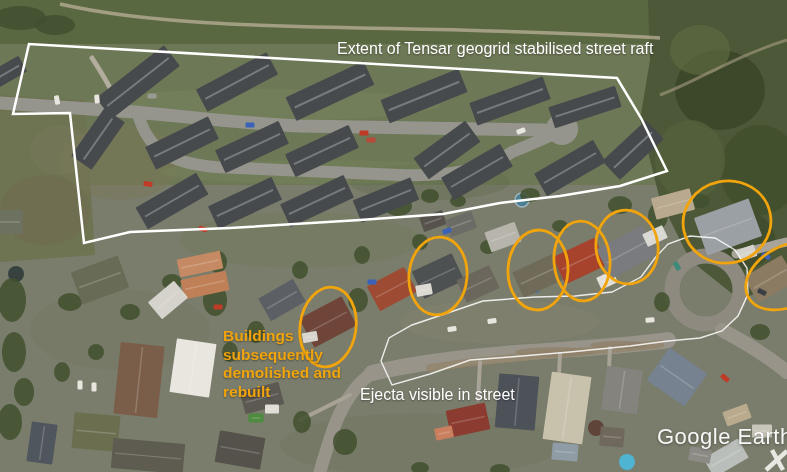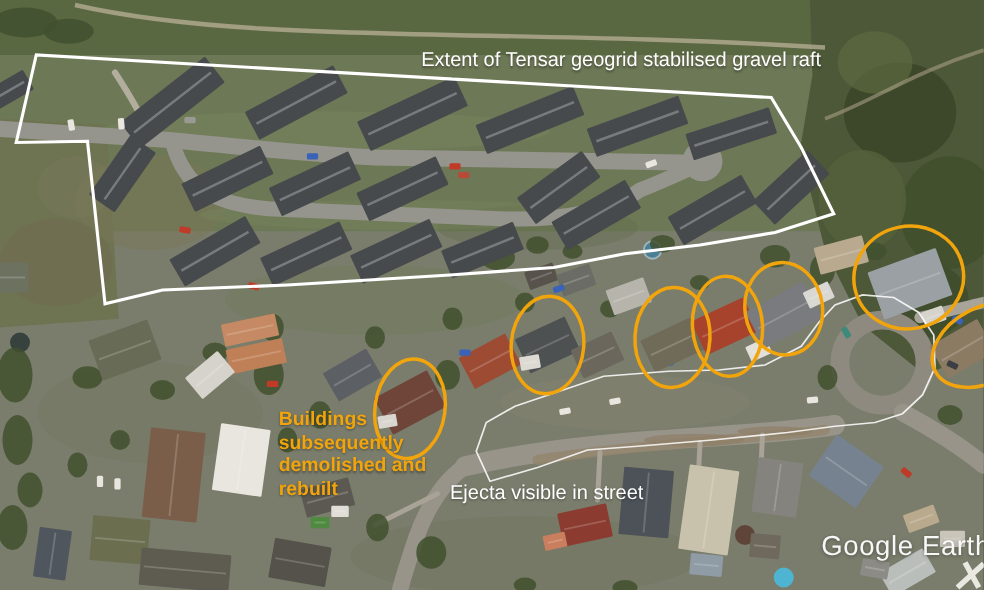--- a/index.html
+++ b/index.html
@@ -415,21 +415,21 @@
           <ellipse cx="0" cy="0" rx="29" ry="39" fill="none" stroke="#F1A40B" stroke-width="2.8" transform="translate(438,276) rotate(5)"></ellipse>
           <ellipse cx="0" cy="0" rx="30" ry="40" fill="none" stroke="#F1A40B" stroke-width="2.8" transform="translate(538,270) rotate(3)"></ellipse>
           <ellipse cx="0" cy="0" rx="28" ry="40" fill="none" stroke="#F1A40B" stroke-width="2.8" transform="translate(582,261) rotate(-4)"></ellipse>
           <ellipse cx="0" cy="0" rx="31" ry="37" fill="none" stroke="#F1A40B" stroke-width="2.8" transform="translate(627,247) rotate(-8)"></ellipse>
           <ellipse cx="0" cy="0" rx="44" ry="41" fill="none" stroke="#F1A40B" stroke-width="2.8" transform="translate(727,222) rotate(-12)"></ellipse>
           <ellipse cx="0" cy="0" rx="45" ry="30" fill="none" stroke="#F1A40B" stroke-width="2.8" transform="translate(788,276) rotate(-28)"></ellipse>
         </g>
     </g>
   </svg>
 
-  <div class="label label-geogrid" style="color: rgb(255, 255, 255);">Extent of Tensar geogrid stabilised gravel raft</div>
+  <div class="label label-geogrid" style="color: rgb(255, 255, 255);">Extent of Tensar geogrid stabilised street raft</div>
 
   <div class="label label-demolished" style="color: rgb(241, 164, 11);">
     <div>Buildings</div>
     <div>subsequently</div>
     <div>demolished and</div>
     <div>rebuilt</div>
   </div>
 
   <div class="label label-ejecta" style="color: rgb(255, 255, 255);">Ejecta visible in street</div>
 

